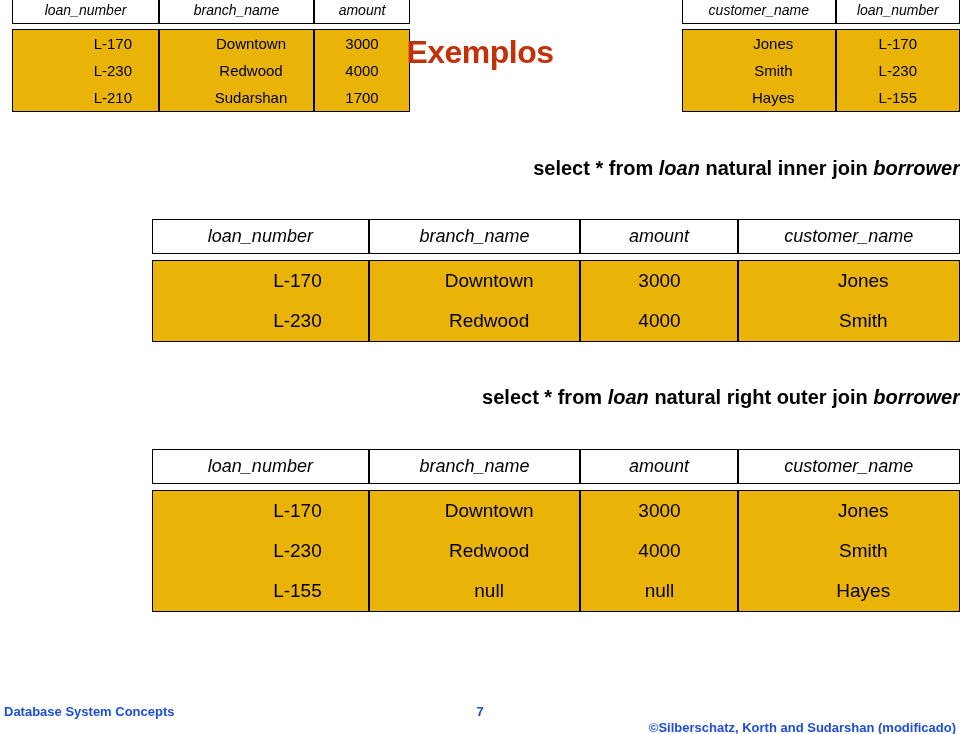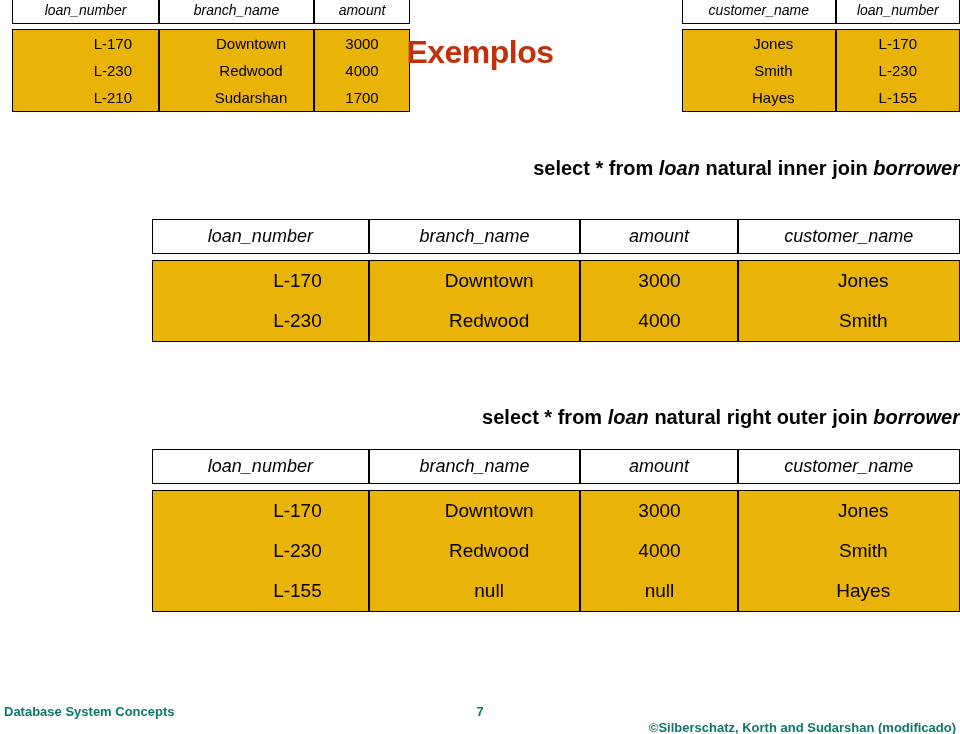--- a/index.html
+++ b/index.html
@@ -75,21 +75,21 @@
   .query {
     position: absolute;
     left: 0; right: 0;
     text-align: right;
     font-size: 20px;
     font-weight: bold;
     white-space: nowrap;
   }
   .query .ital { font-style: italic; }
   #query-1 { top: 157px; }
-  #query-2 { top: 406px; }
+  #query-2 { top: 386px; }
 
   
   .result-table { left: 152px; }
   .result-table .hdr-cell { font-size: 18px; padding: 6px 10px; }
   .result-table .body-cell { font-size: 19px; height: 38px; }
   .result-table .c-ln { width: 176px; }
   .result-table .c-bn { width: 186px; }
   .result-table .c-am { width: 142px; }
   .result-table .c-cn { width: 196px; }
   .result-table tr.spacer td { height: 6px; border: none; padding: 0; }
@@ -98,21 +98,21 @@
 
   #result-table-1 { top: 219px; }
   #result-table-2 { top: 449px; }
 
   
   #footer {
     position: absolute;
     left: 0; right: 0;
     bottom: 8px;
     height: 22px;
-    color: #0f766e;
+    color: #1d4ed8;
     font-size: 13px;
     font-weight: bold;
   }
   #footer-left   { position: absolute; left: 4px;   top: 0; }
   #footer-page   { position: absolute; left: 0; right: 0; top: 0; text-align: center; }
   #footer-right  { position: absolute; right: 4px;  top: 16px; }
 </style>
 </head>
 <body>
 

